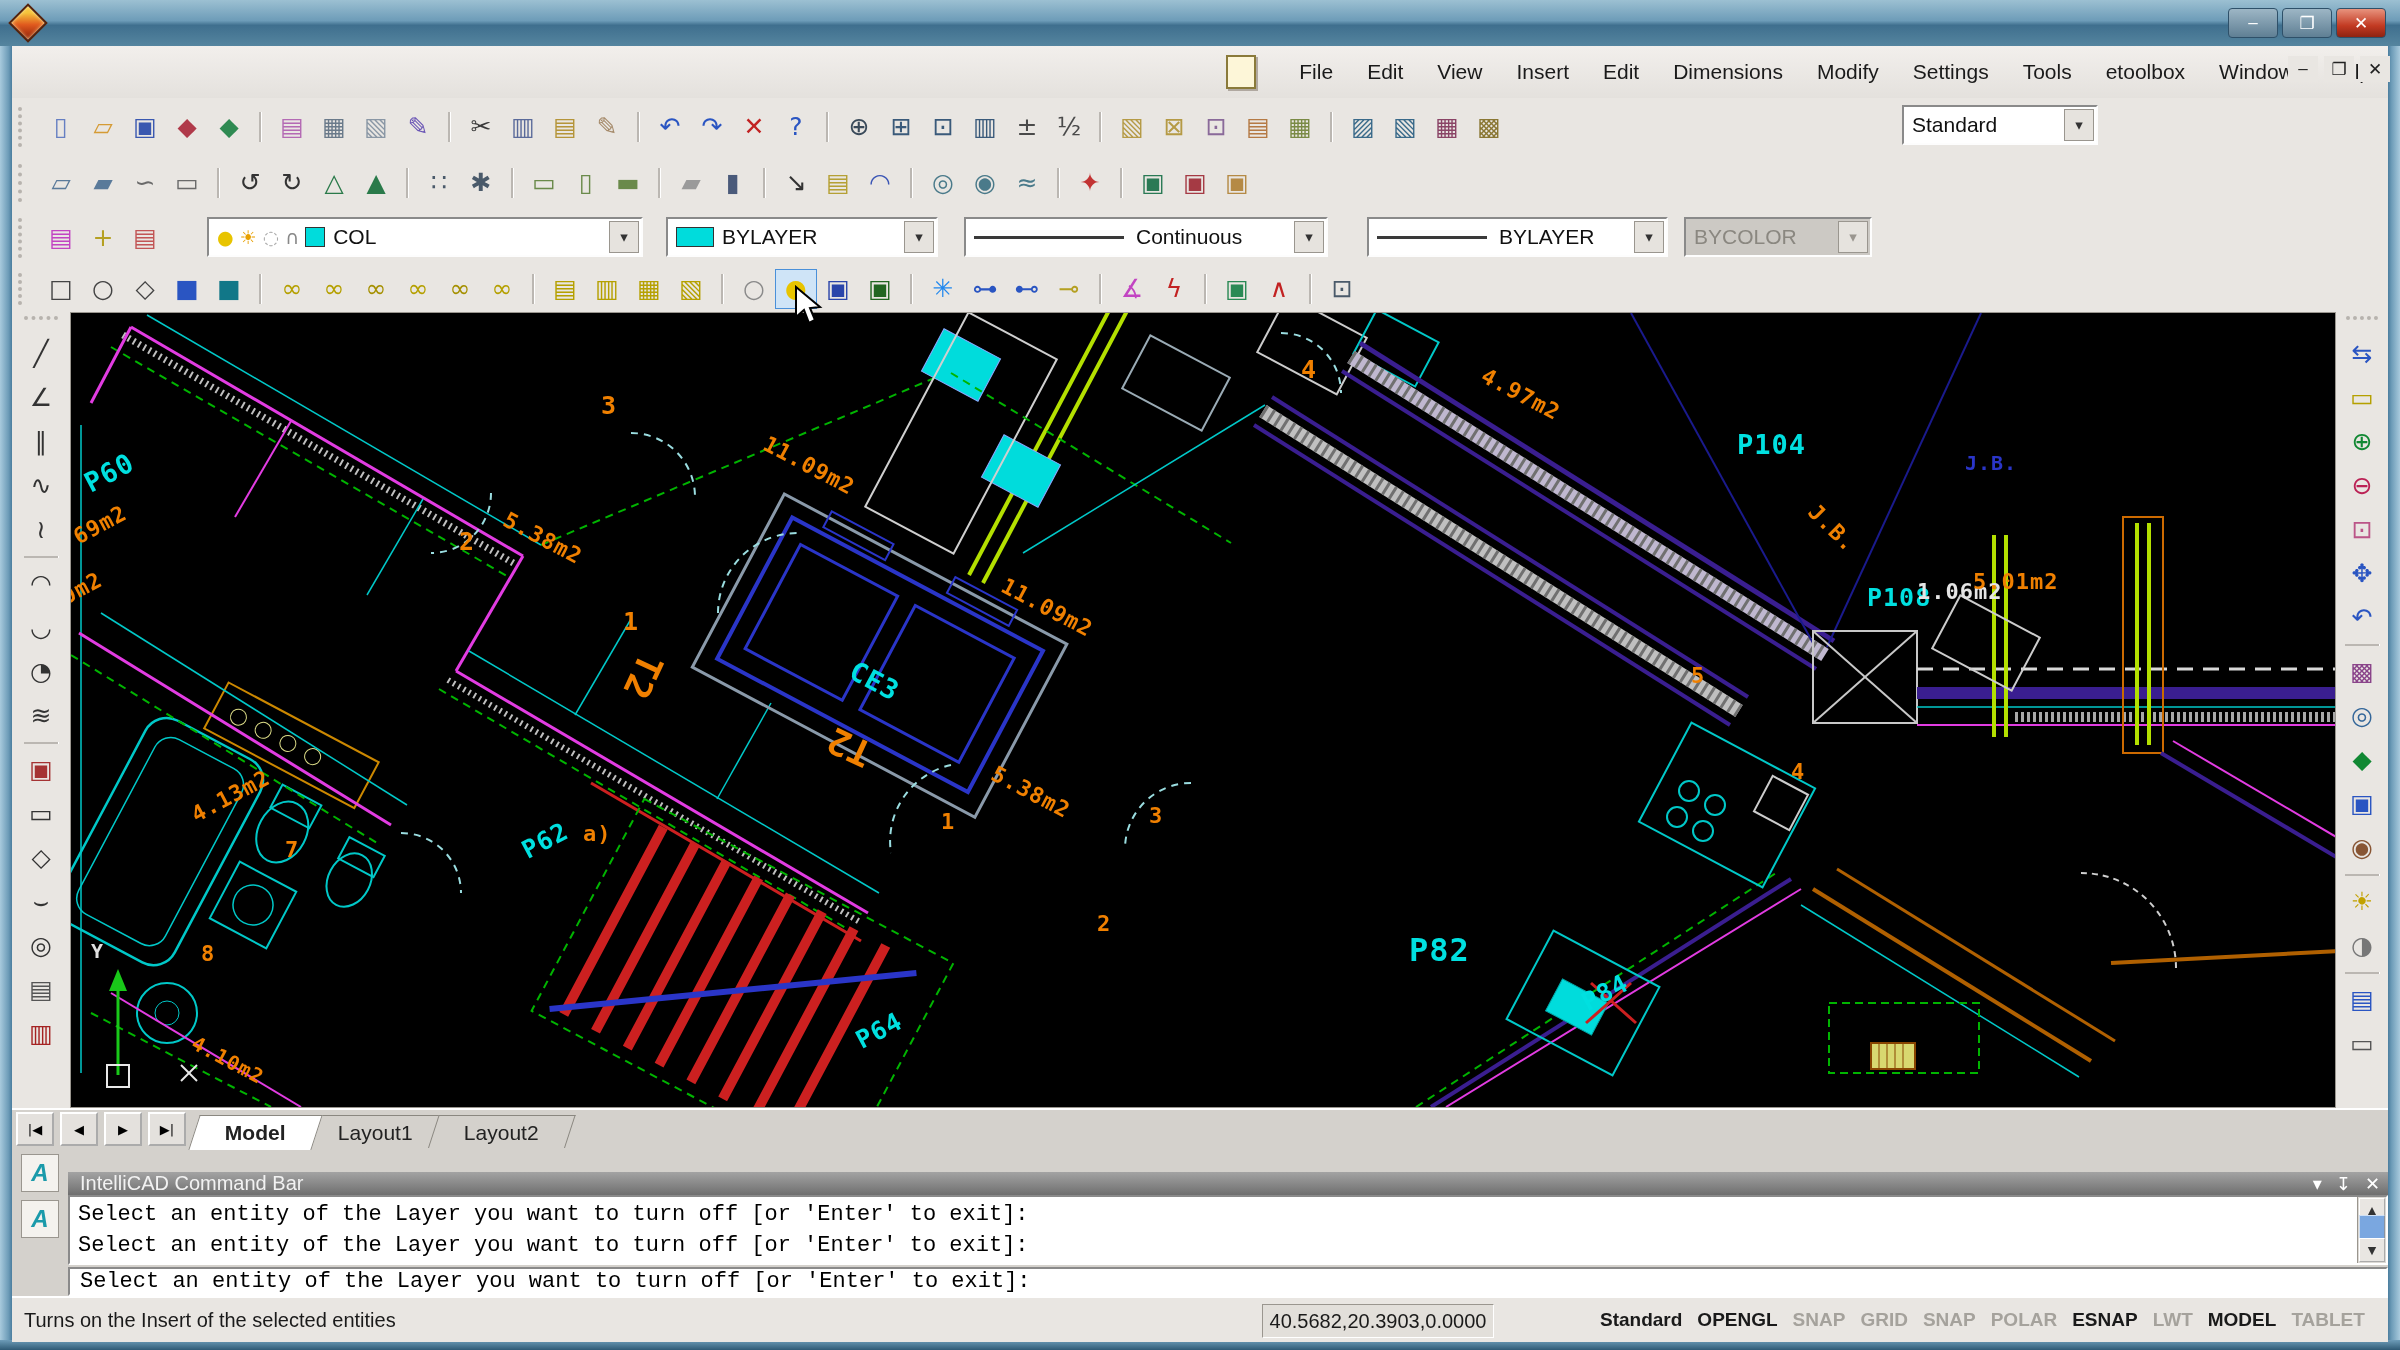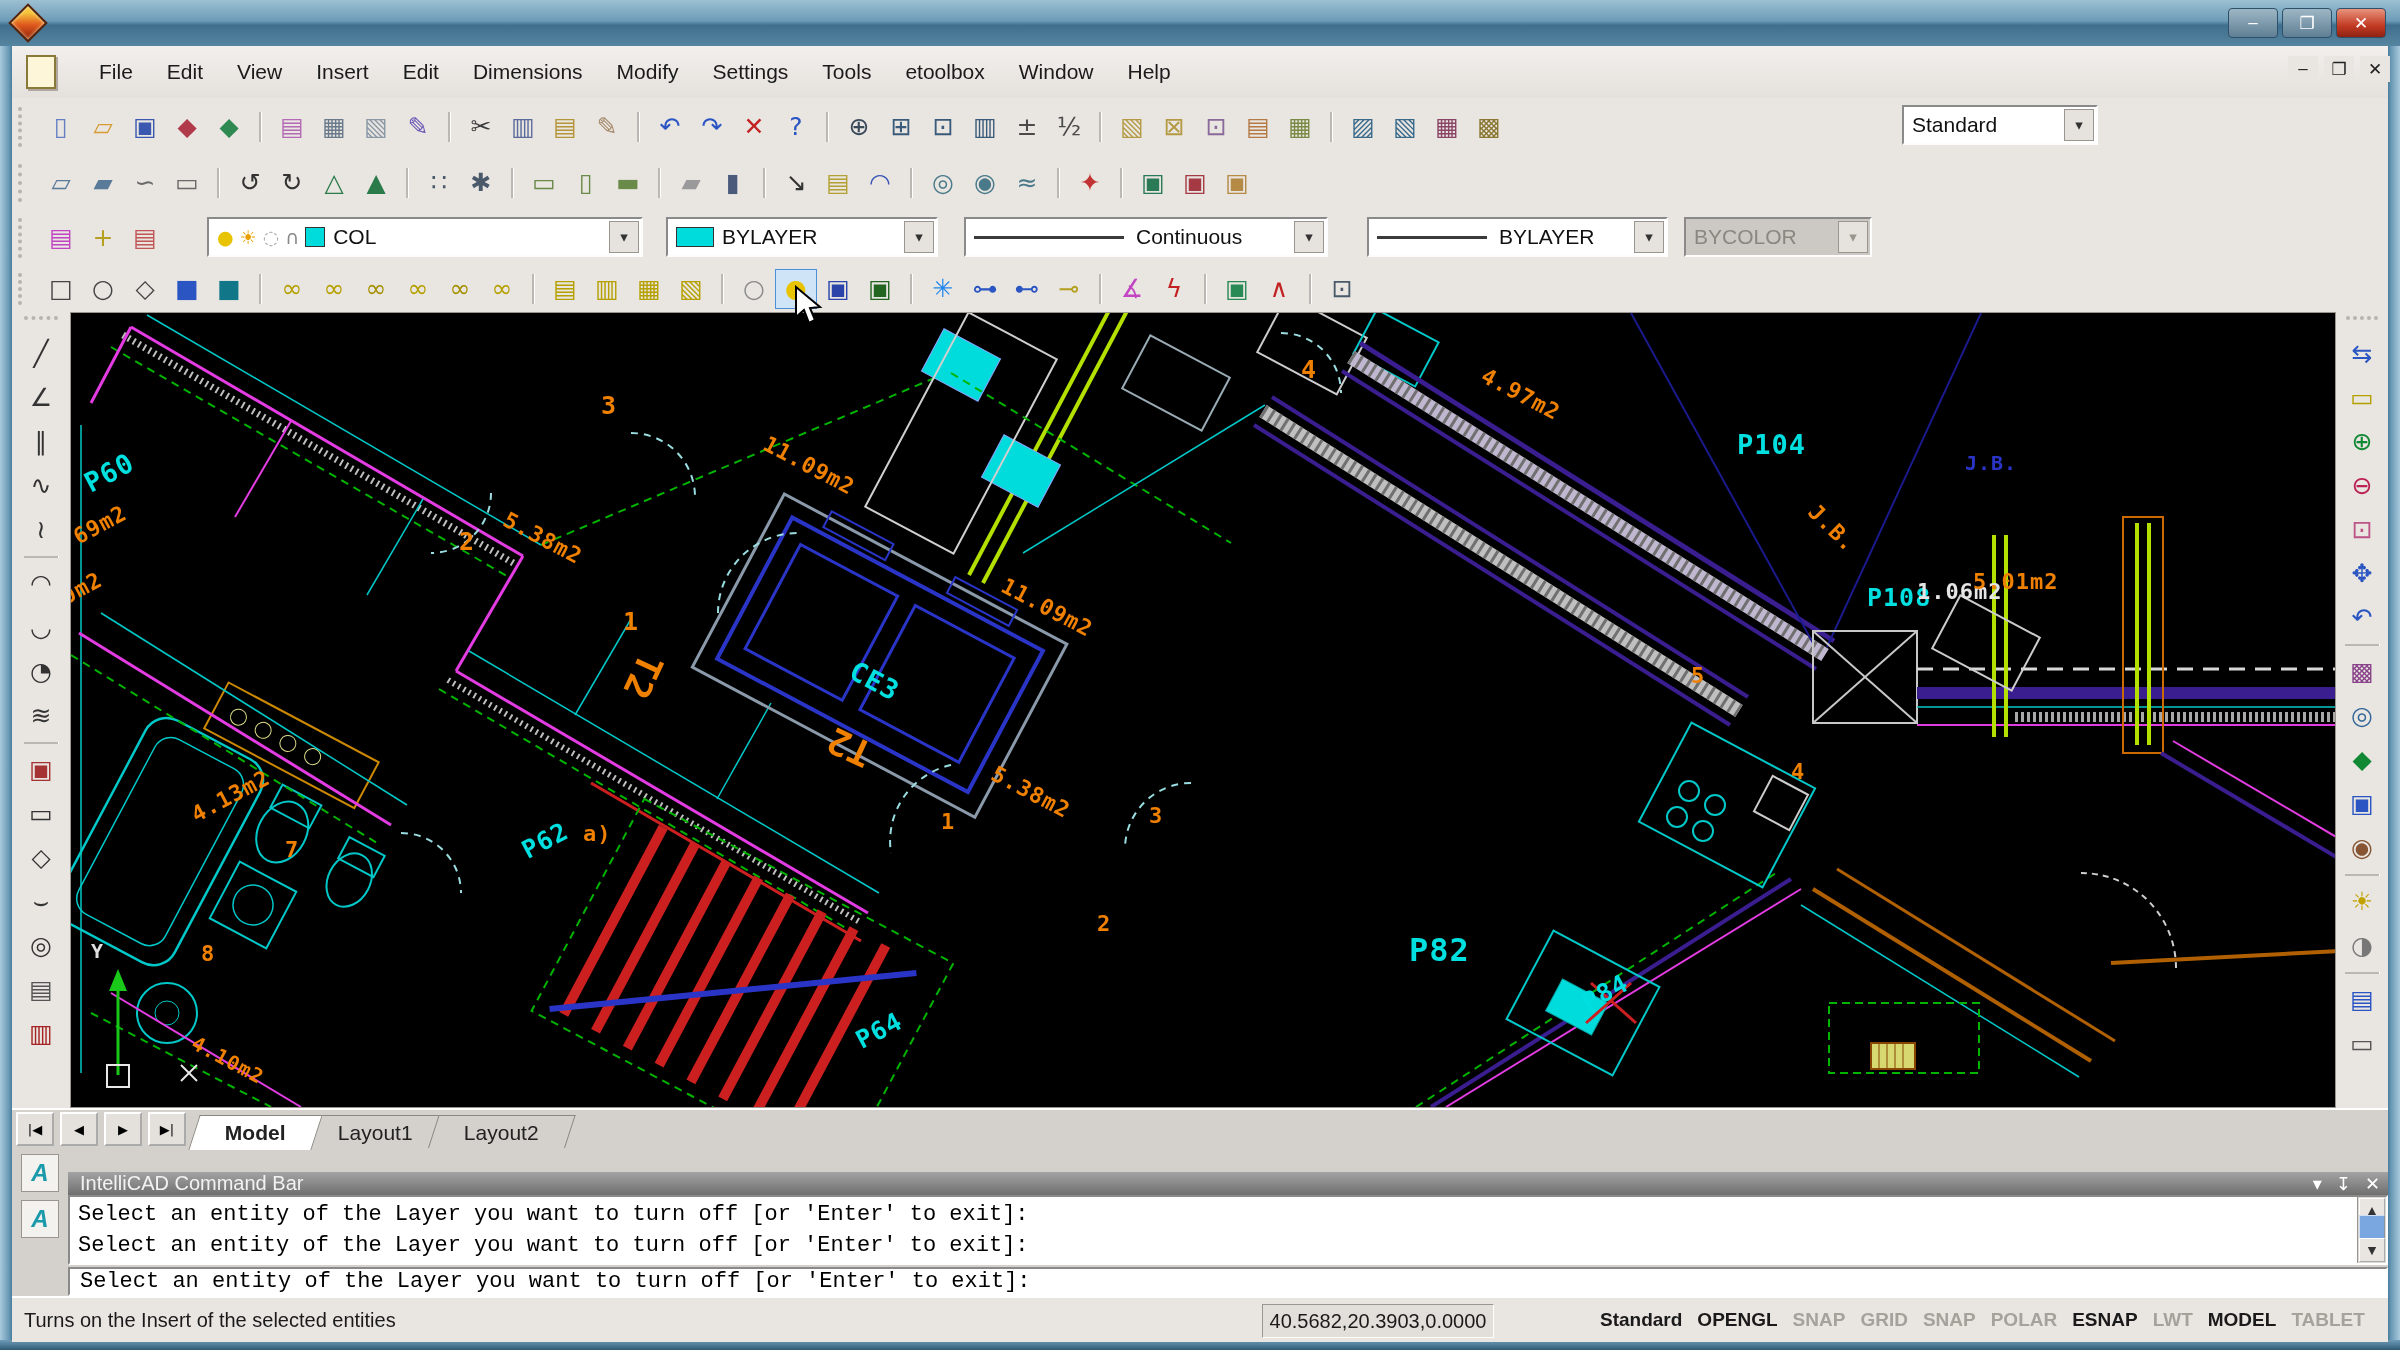--- a/index.html
+++ b/index.html
@@ -18,21 +18,21 @@
   .tbtn{width:48px;height:28px;border-radius:4px;border:1px solid #2e5069;
     display:flex;align-items:center;justify-content:center;color:#fff;font-size:17px;
     background:linear-gradient(#9db6c5,#5f7f94);}
   .tbtn.close{background:linear-gradient(#e8937e,#c23a22 60%,#8e2312);}
   .sideL{left:0;top:46px;width:12px;height:1294px;background:linear-gradient(90deg,#a8cadd,#6d9cb8 70%,#4a7d9e);}
   .sideR{left:2388px;top:46px;width:12px;height:1294px;background:linear-gradient(270deg,#a8cadd,#6d9cb8 70%,#4a7d9e);}
   .bottomb{left:0;top:1340px;width:2400px;height:10px;background:linear-gradient(#6d9cb8,#2f5a75);}
   .client{left:12px;top:46px;width:2376px;height:1294px;background:#e9e6e2;}
   
   .menubar{left:12px;top:46px;width:2376px;height:52px;background:linear-gradient(#f2efec,#e4e1dd);
-    display:flex;align-items:center;border-bottom:1px solid #c9c5c0;}
+    display:flex;align-items:center;border-bottom:1px solid #c9c5c0;justify-content:flex-end;}
   .docicon{width:26px;height:30px;background:#fdf6d8;border:2px solid #8a7a3a;margin:0 26px 0 14px;
     box-shadow:2px 2px 0 #b0a8a0;}
   .mi{font-size:21px;color:#1a1a1a;padding:6px 17px;}
   .mdibtns{position:absolute;right:10px;top:56px;display:flex;gap:6px;}
   .mdib{width:30px;height:26px;display:flex;align-items:center;justify-content:center;
     font-size:17px;color:#222;background:#e9e6e2;}
   
   .tbrow{left:12px;background:#e9e6e2;display:flex;align-items:center;border-bottom:1px solid #cfcbc6;}
   .grip{width:10px;height:70%;border-left:4px dotted #b7b3ae;margin:0 8px 0 6px;}
   .icon{width:40px;height:38px;display:flex;align-items:center;justify-content:center;

